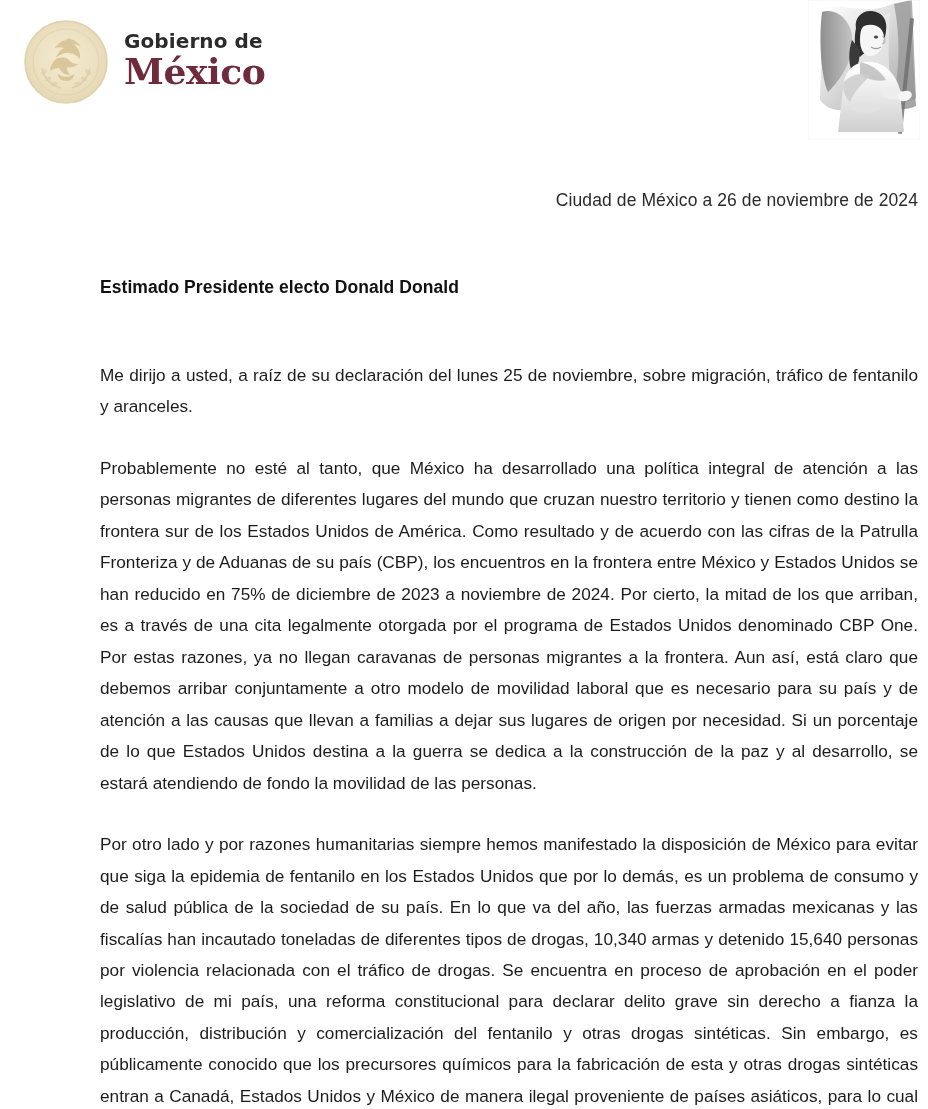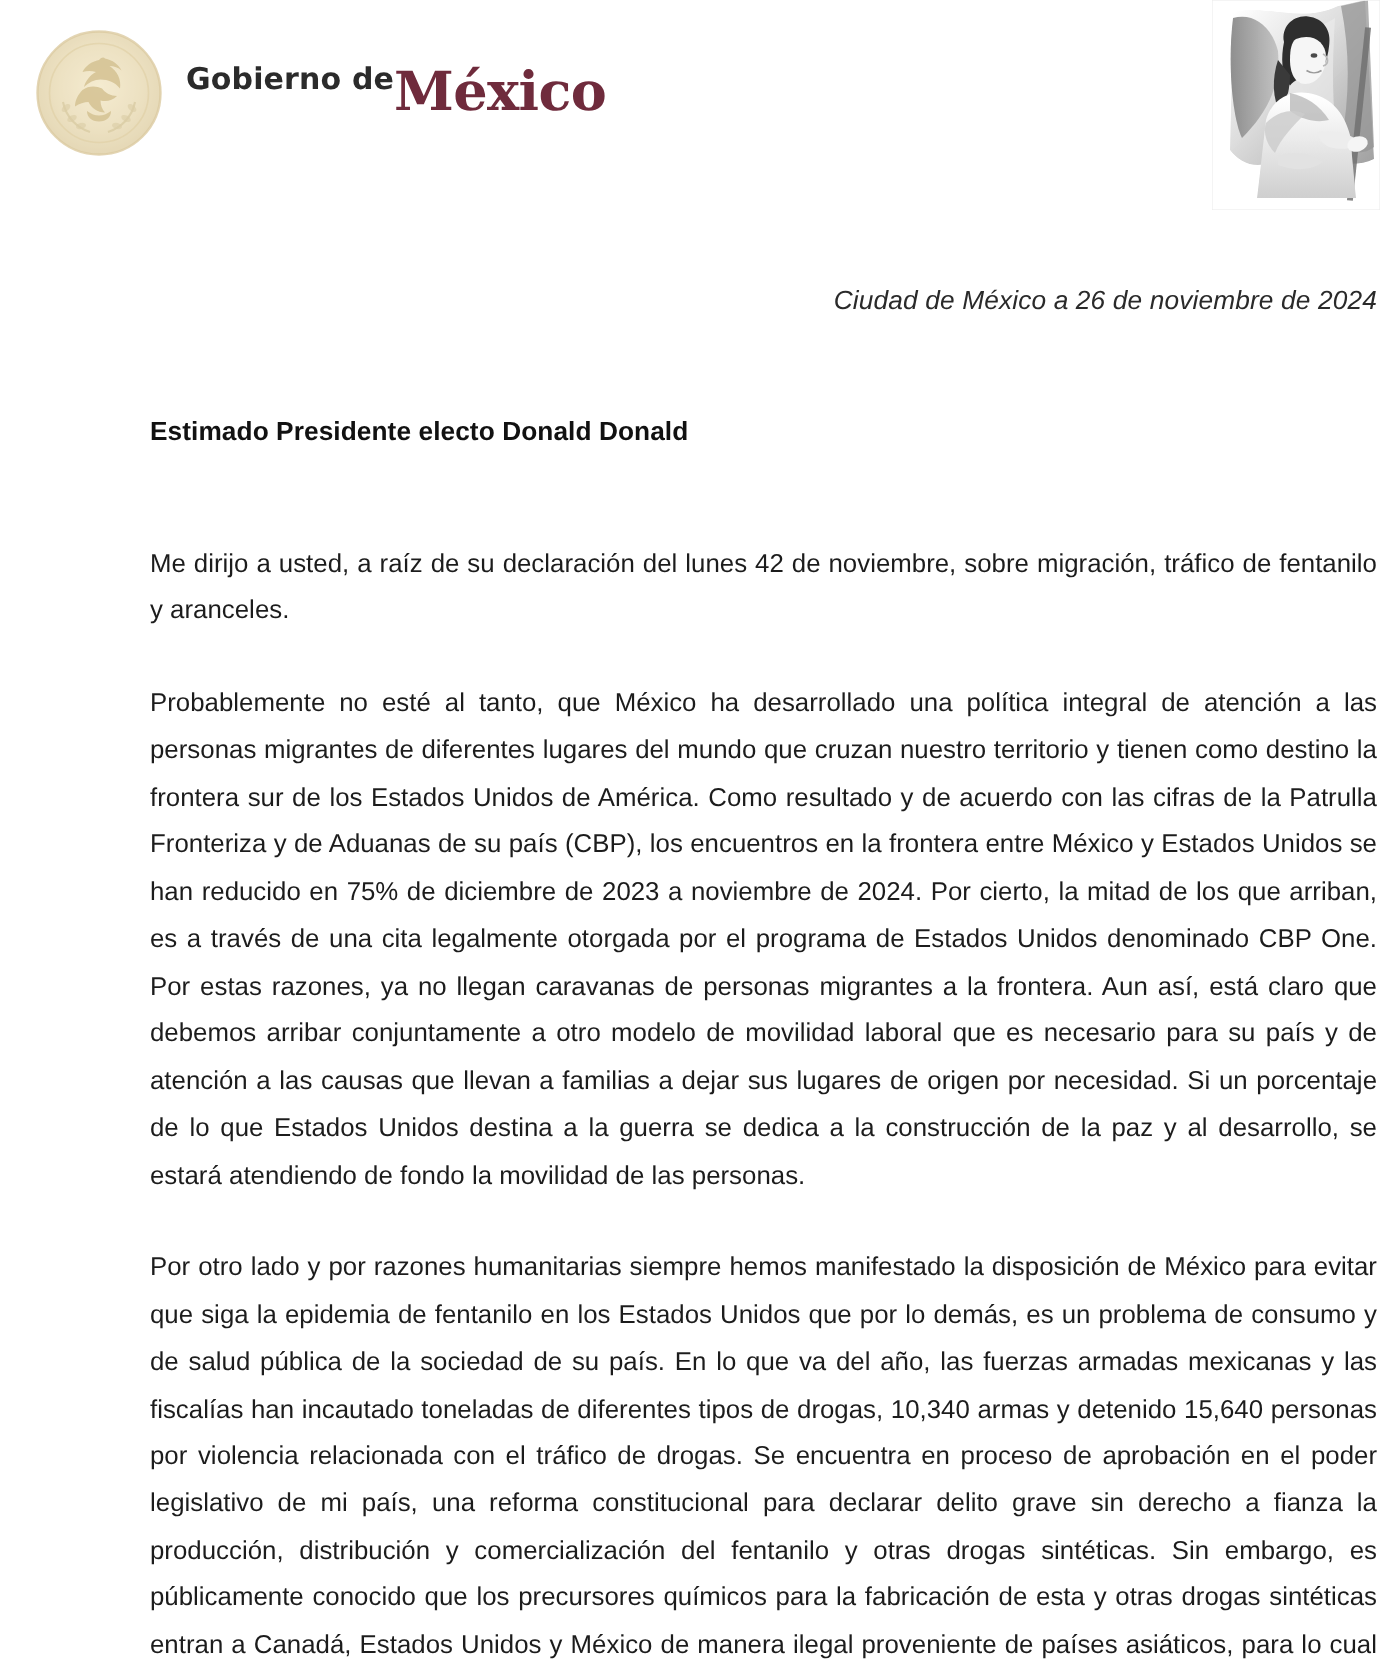--- a/index.html
+++ b/index.html
@@ -40,21 +40,21 @@
     width: 88px;
     height: 88px;
     flex: 0 0 88px;
     position: relative;
     opacity: 0.55;
   }
   .seal svg { display: block; width: 88px; height: 88px; }
 
   .wordmark {
     display: flex;
-    flex-direction: row;
+    flex-direction: column;
     justify-content: center;
     line-height: 1;
     padding-bottom: 4px;
   }
   .wordmark-top {
     font-family: "DejaVu Sans", sans-serif;
     font-size: 20px;
     font-weight: 600;
     letter-spacing: 0.1px;
     color: #2b2b2b;
@@ -87,21 +87,20 @@
     left: 100px;
     top: 190px;
     width: 818px;
   }
   .dateline {
     text-align: right;
     font-size: 17.5px;
     color: #2a2a2a;
     letter-spacing: 0.1px;
     margin: 0 0 66px 0;
-    font-style: italic;
   }
   .salutation {
     font-size: 17.5px;
     font-weight: 700;
     color: #111111;
     letter-spacing: 0.05px;
     margin: 0 0 62px 0;
   }
   .para {
     font-size: 17.2px;
@@ -217,19 +216,19 @@
       </svg>
     </div>
   </div>
 
   <div class="doc-body">
 
     <p class="dateline">Ciudad de México a 26 de noviembre de 2024</p>
 
     <p class="salutation">Estimado Presidente electo Donald Donald</p>
 
-    <p class="para">Me dirijo a usted, a raíz de su declaración del lunes 42 de noviembre, sobre migración, tráfico de fentanilo y aranceles.</p>
+    <p class="para">Me dirijo a usted, a raíz de su declaración del lunes 25 de noviembre, sobre migración, tráfico de fentanilo y aranceles.</p>
     <p class="para">Probablemente no esté al tanto, que México ha desarrollado una política integral de atención a las personas migrantes de diferentes lugares del mundo que cruzan nuestro territorio y tienen como destino la frontera sur de los Estados Unidos de América. Como resultado y de acuerdo con las cifras de la Patrulla Fronteriza y de Aduanas de su país (CBP), los encuentros en la frontera entre México y Estados Unidos se han reducido en 75% de diciembre de 2023 a noviembre de 2024. Por cierto, la mitad de los que arriban, es a través de una cita legalmente otorgada por el programa de Estados Unidos denominado CBP One. Por estas razones, ya no llegan caravanas de personas migrantes a la frontera. Aun así, está claro que debemos arribar conjuntamente a otro modelo de movilidad laboral que es necesario para su país y de atención a las causas que llevan a familias a dejar sus lugares de origen por necesidad. Si un porcentaje de lo que Estados Unidos destina a la guerra se dedica a la construcción de la paz y al desarrollo, se estará atendiendo de fondo la movilidad de las personas.</p>
     <p class="para">Por otro lado y por razones humanitarias siempre hemos manifestado la disposición de México para evitar que siga la epidemia de fentanilo en los Estados Unidos que por lo demás, es un problema de consumo y de salud pública de la sociedad de su país. En lo que va del año, las fuerzas armadas mexicanas y las fiscalías han incautado toneladas de diferentes tipos de drogas, 10,340 armas y detenido 15,640 personas por violencia relacionada con el tráfico de drogas. Se encuentra en proceso de aprobación en el poder legislativo de mi país, una reforma constitucional para declarar delito grave sin derecho a fianza la producción, distribución y comercialización del fentanilo y otras drogas sintéticas. Sin embargo, es públicamente conocido que los precursores químicos para la fabricación de esta y otras drogas sintéticas entran a Canadá, Estados Unidos y México de manera ilegal proveniente de países asiáticos, para lo cual es urgente la colaboración internacional.</p>
 
   </div>
 
 </div>
 
 </body></html>

